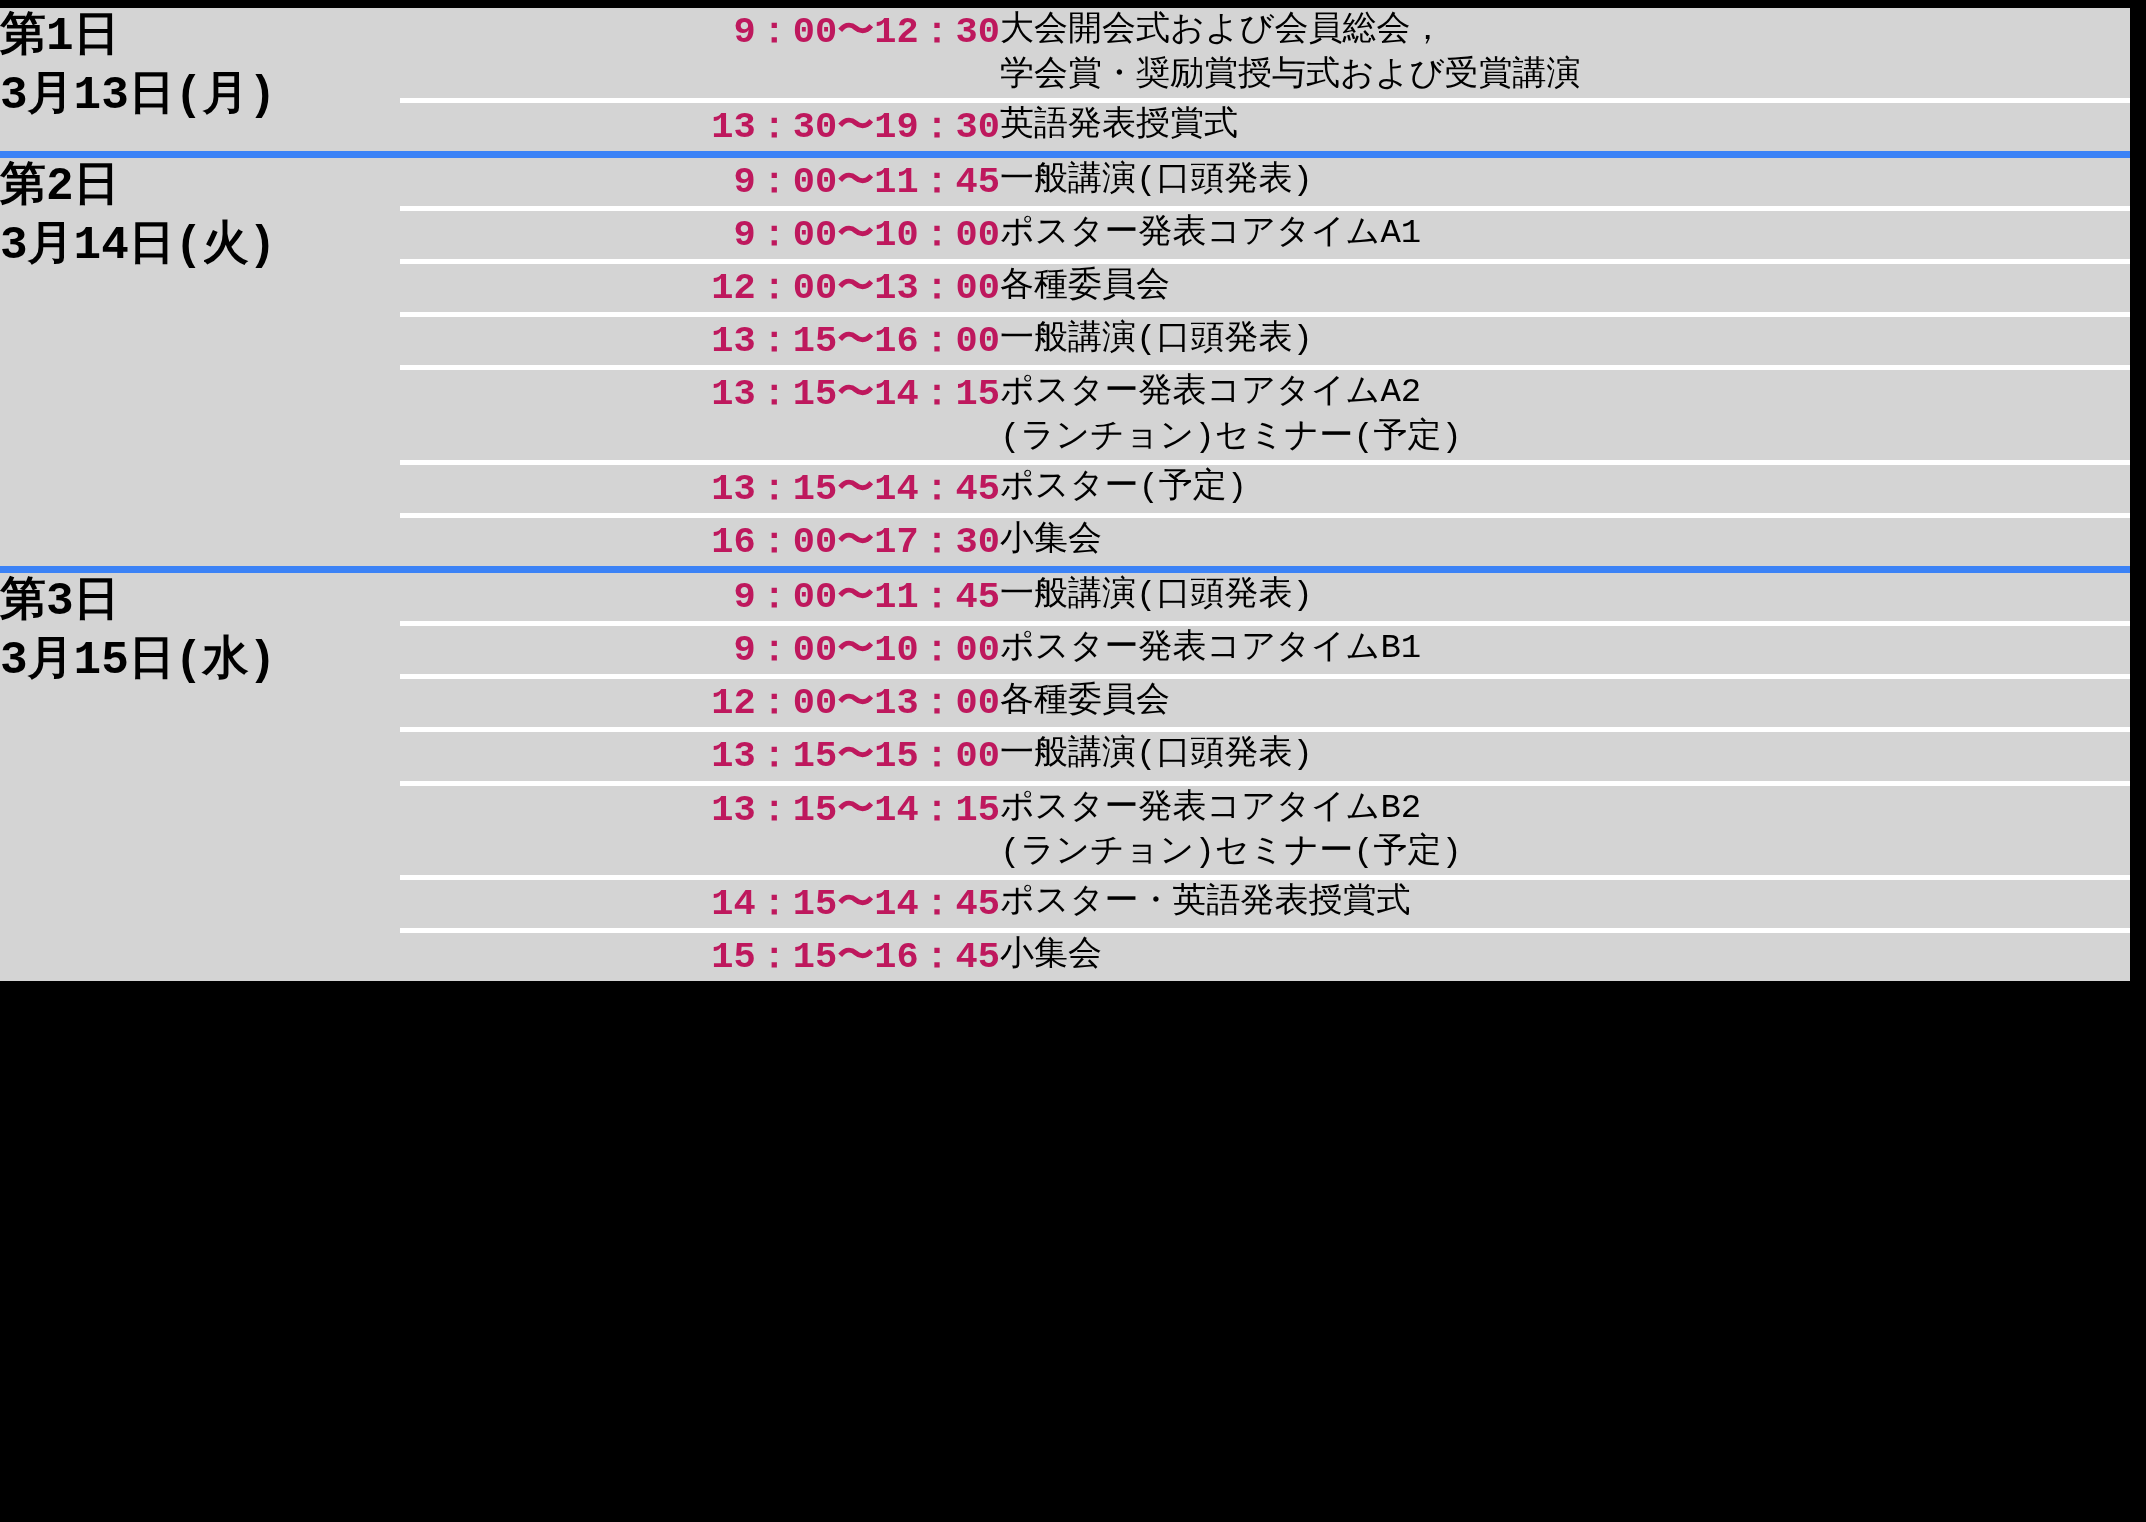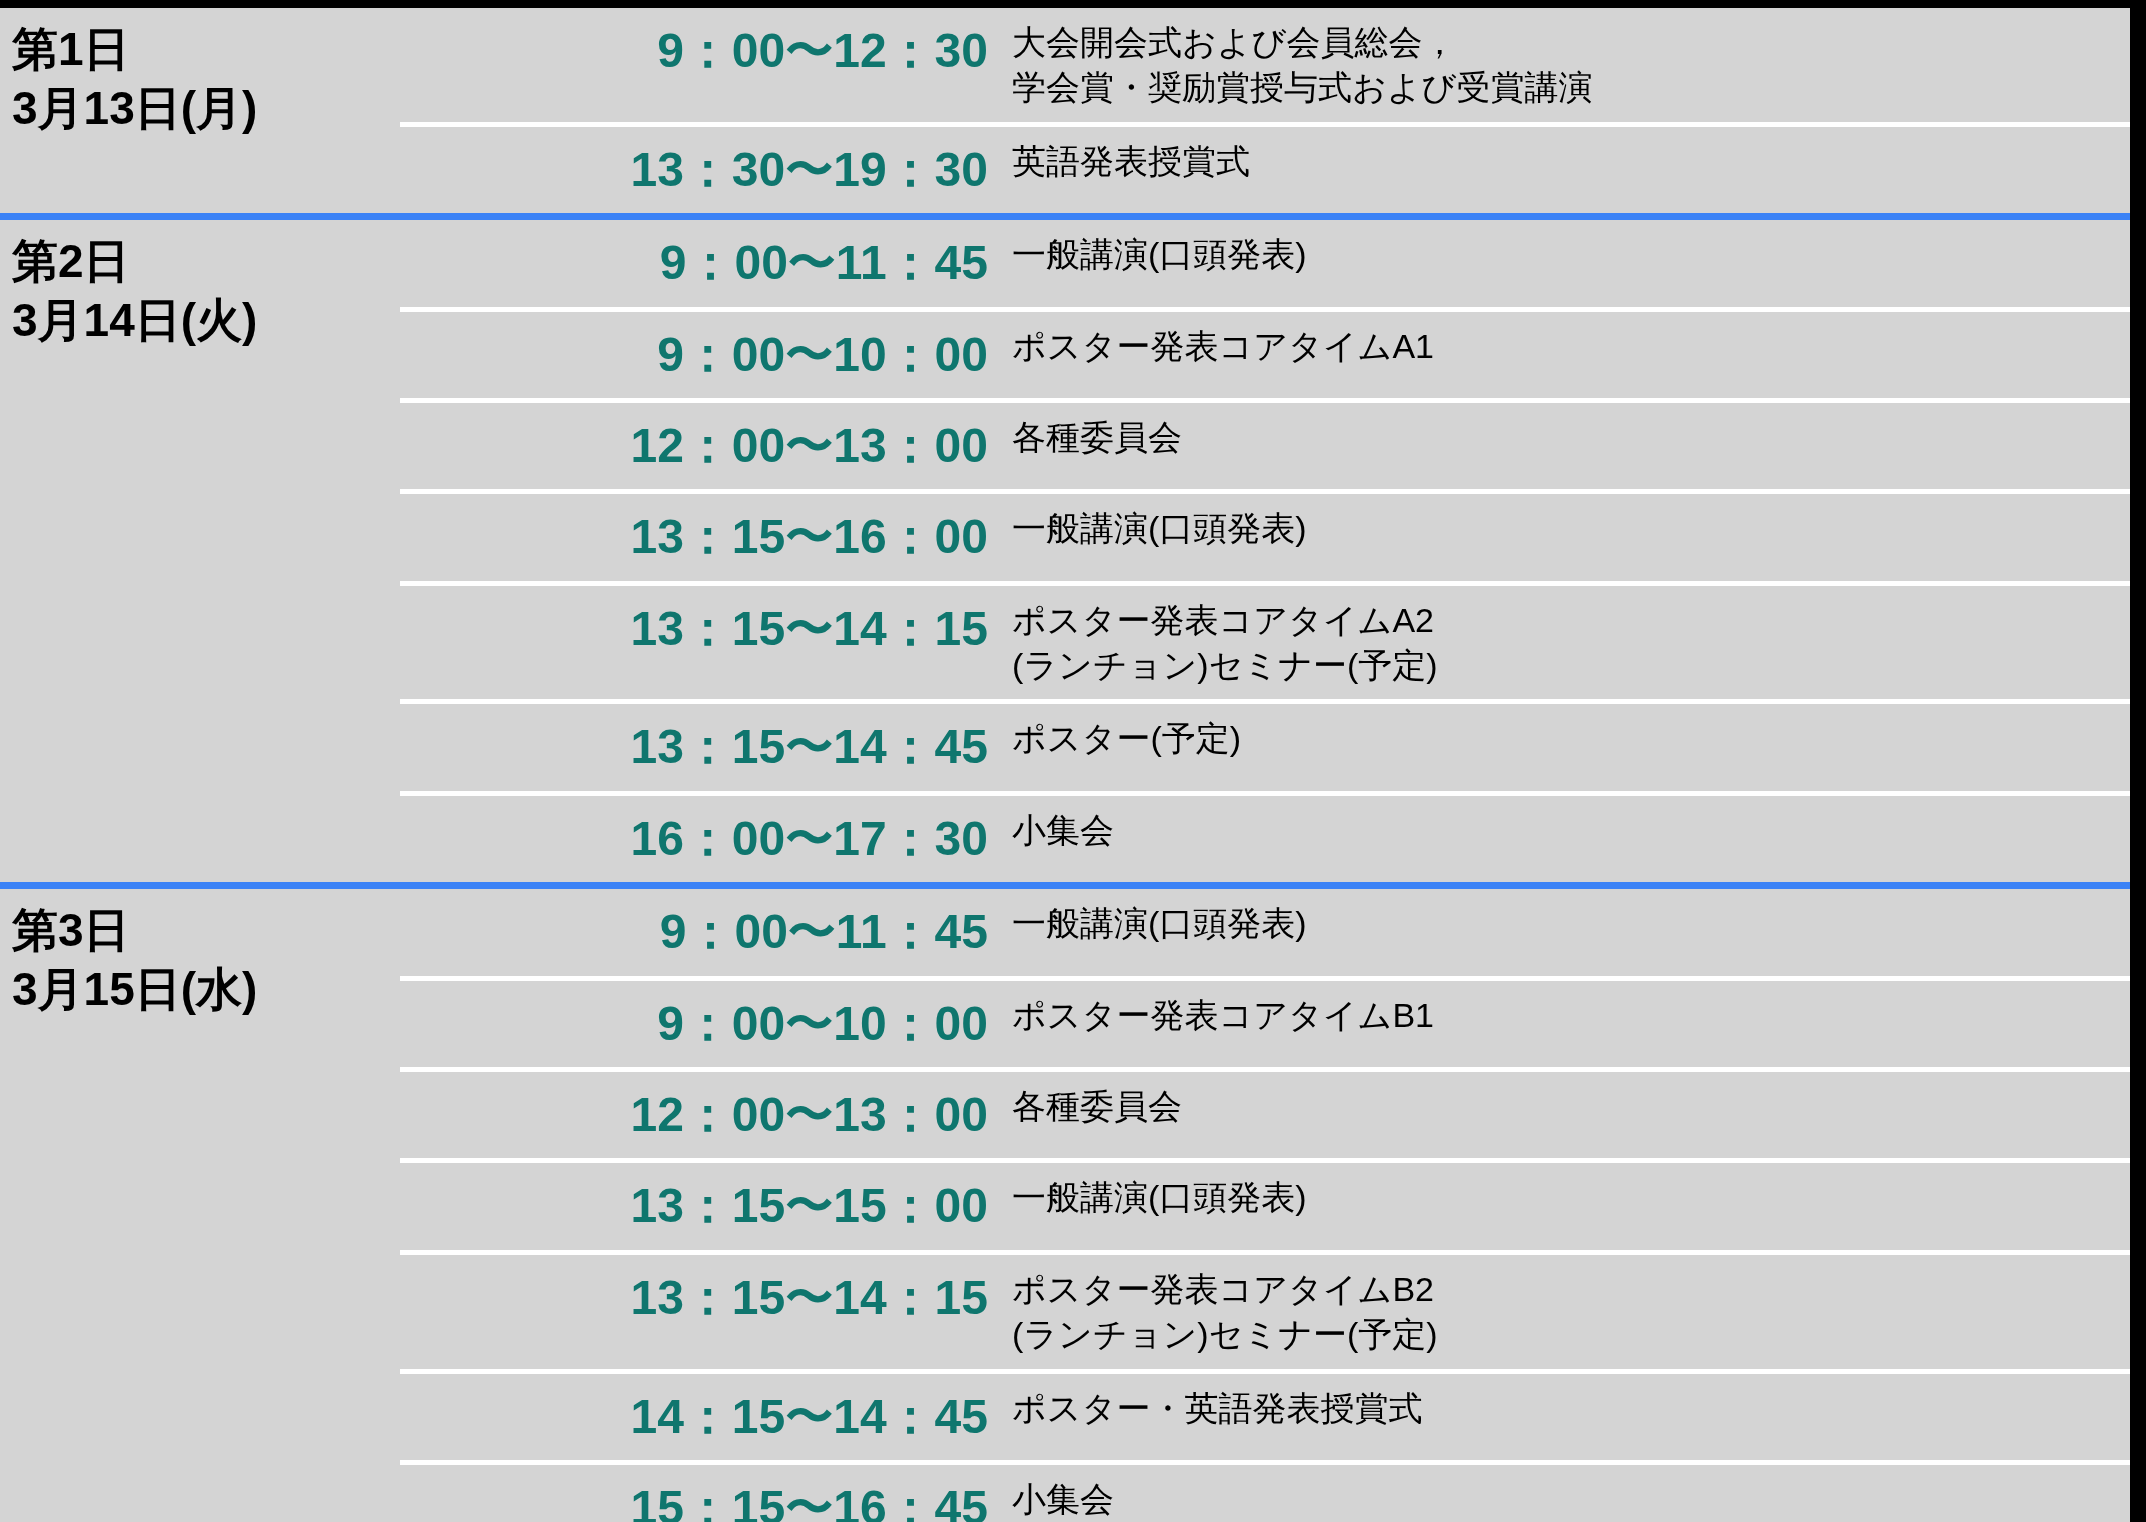--- a/index.html
+++ b/index.html
@@ -30,38 +30,39 @@
     border-collapse: collapse;
     table-layout: fixed;
     background: #d4d4d4;
   }
   table.schedule col.c-day   { width: 400px; }
   table.schedule col.c-time  { width: 600px; }
   table.schedule col.c-event { width: 1130px; }
 
   table.schedule td {
     vertical-align: top;
-    padding: 12px;
+    padding: 0;
     border: 0;
     background: #d4d4d4;
+    font-family: Liberation Mono, monospace;
   }
   td.day-cell {
     font-weight: bold;
     font-size: 46px;
     line-height: 1.28;
     color: #000;
     padding: 18px 0 10px 26px;
     white-space: pre-line;
     border-right: 6px solid #ffffff;
   }
   td.time-cell {
     font-weight: bold;
-    font-size: 48px;
+    font-size: 37px;
     line-height: 1.30;
-    color: #0f766e;
+    color: #be185d;
     text-align: right;
     padding: 18px 24px 12px 0;
     letter-spacing: 0px;
     white-space: nowrap;
   }
   td.event-cell {
     font-size: 34px;
     line-height: 1.32;
     color: #000;
     padding: 16px 10px 12px 0;

